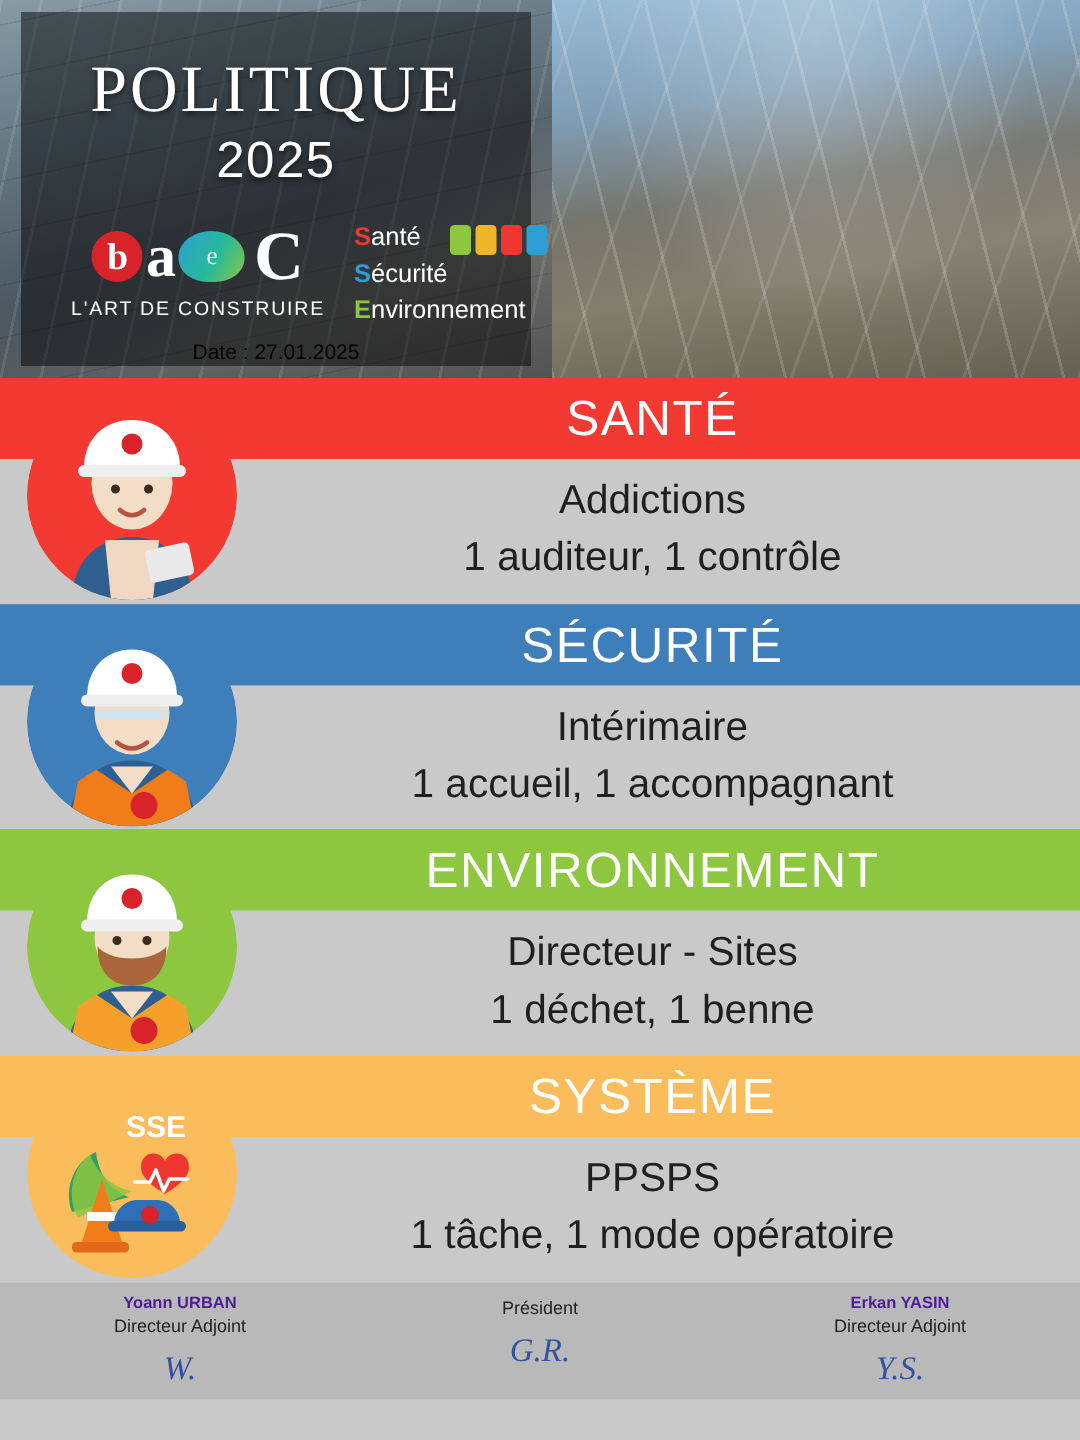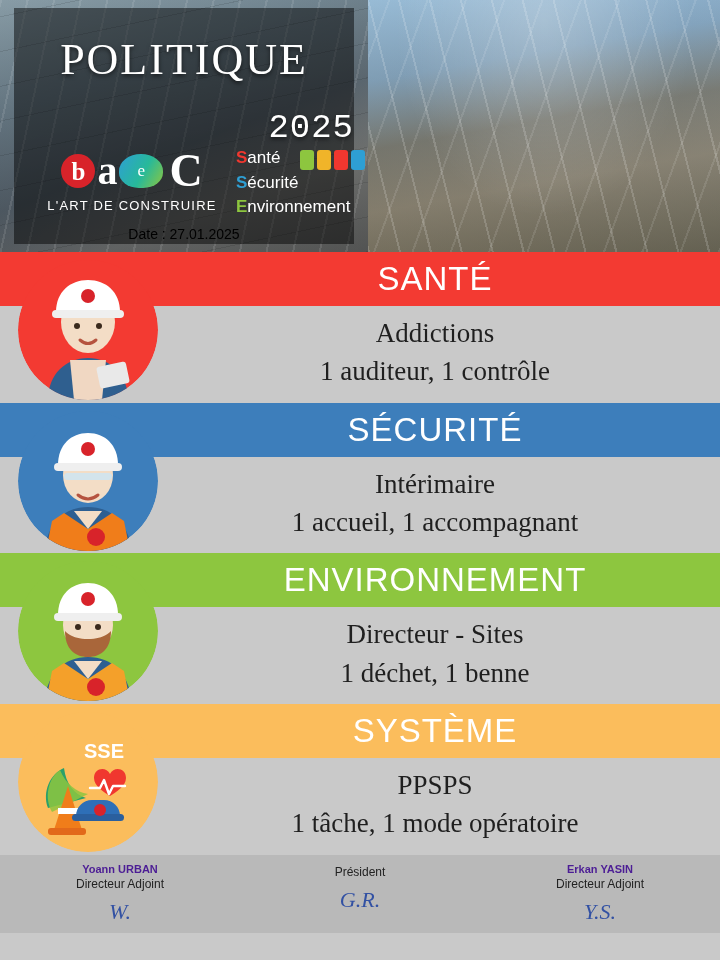--- a/index.html
+++ b/index.html
@@ -68,27 +68,26 @@
     position: absolute; left: 14px; top: 34px; width: 340px;
     text-align: center;
     color: #ffffff;
     font-family: "Liberation Serif", serif;
     font-size: 44px;
     letter-spacing: 2px;
     text-shadow: 0 2px 4px rgba(0,0,0,0.6);
   }
   .title-year {
     position: absolute; left: 14px; top: 88px; width: 340px;
-    text-align: right;
+    text-align: center;
     color: #ffffff;
-    font-family: Liberation Mono, monospace;
+    font-family: Liberation Sans, sans-serif;
     font-size: 34px;
     letter-spacing: 1px;
     text-shadow: 0 2px 4px rgba(0,0,0,0.6);
-    margin-top: 21px;
   }
   
   .brand {
     position: absolute; left: 42px; top: 148px; width: 180px;
     text-align: center;
   }
   .brand-marks {
     display: flex; align-items: center; justify-content: center; gap: 2px;
     height: 46px;
   }
@@ -147,21 +146,20 @@
     color: #ffffff;
     font-size: 33px;
     letter-spacing: 1px;
     padding-left: 150px;
   }
   .band-body {
     background: #c9c9c9;
     padding: 8px 20px 12px 170px;
     text-align: center;
     color: #1f1f1f;
-    font-family: Liberation Serif, serif;
   }
   .band-line { font-size: 27px; line-height: 1.42; }
 
   .avatar {
     position: absolute;
     left: 18px; top: 8px;
     width: 140px; height: 140px;
     border-radius: 50%;
     overflow: hidden;
   }

